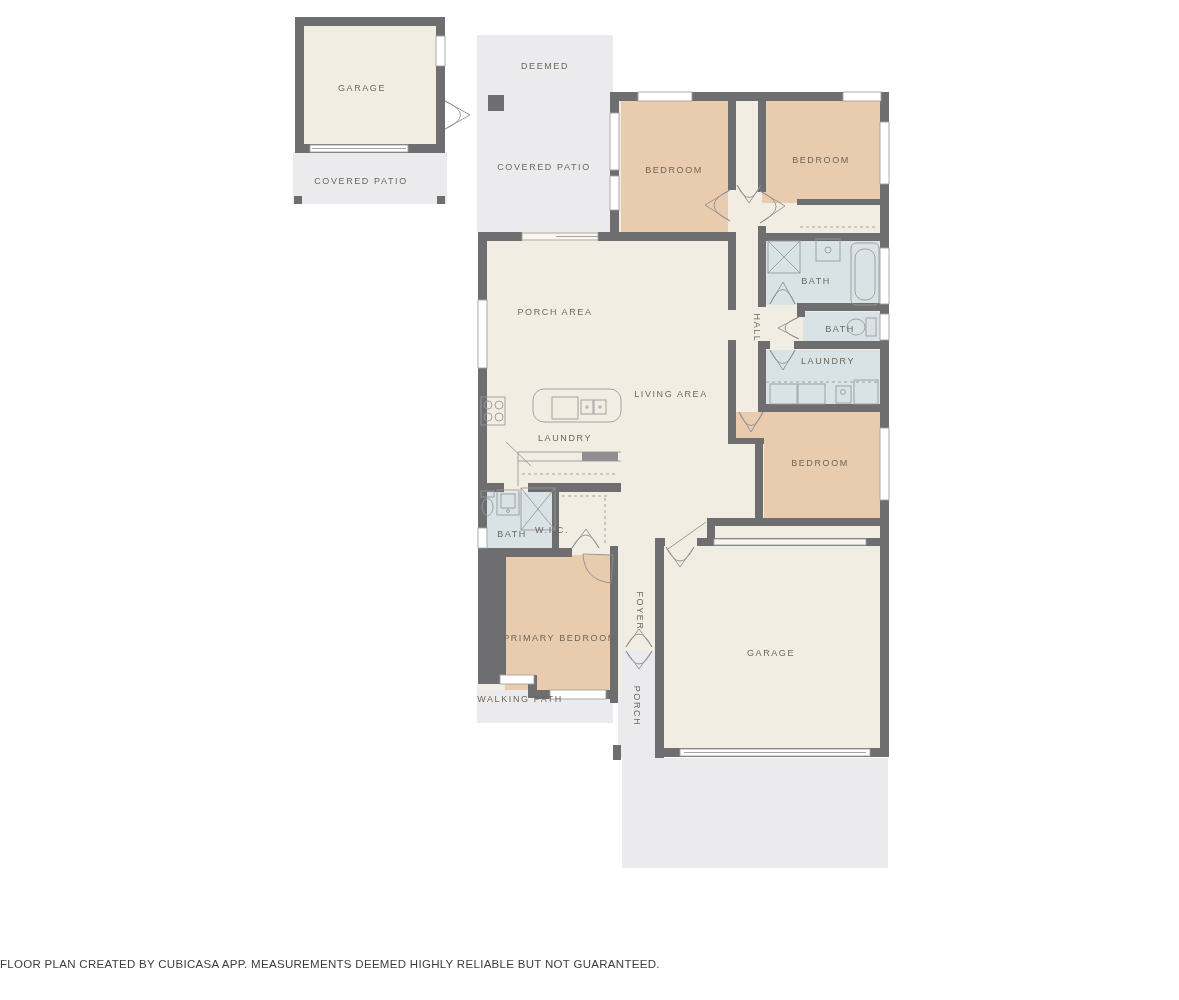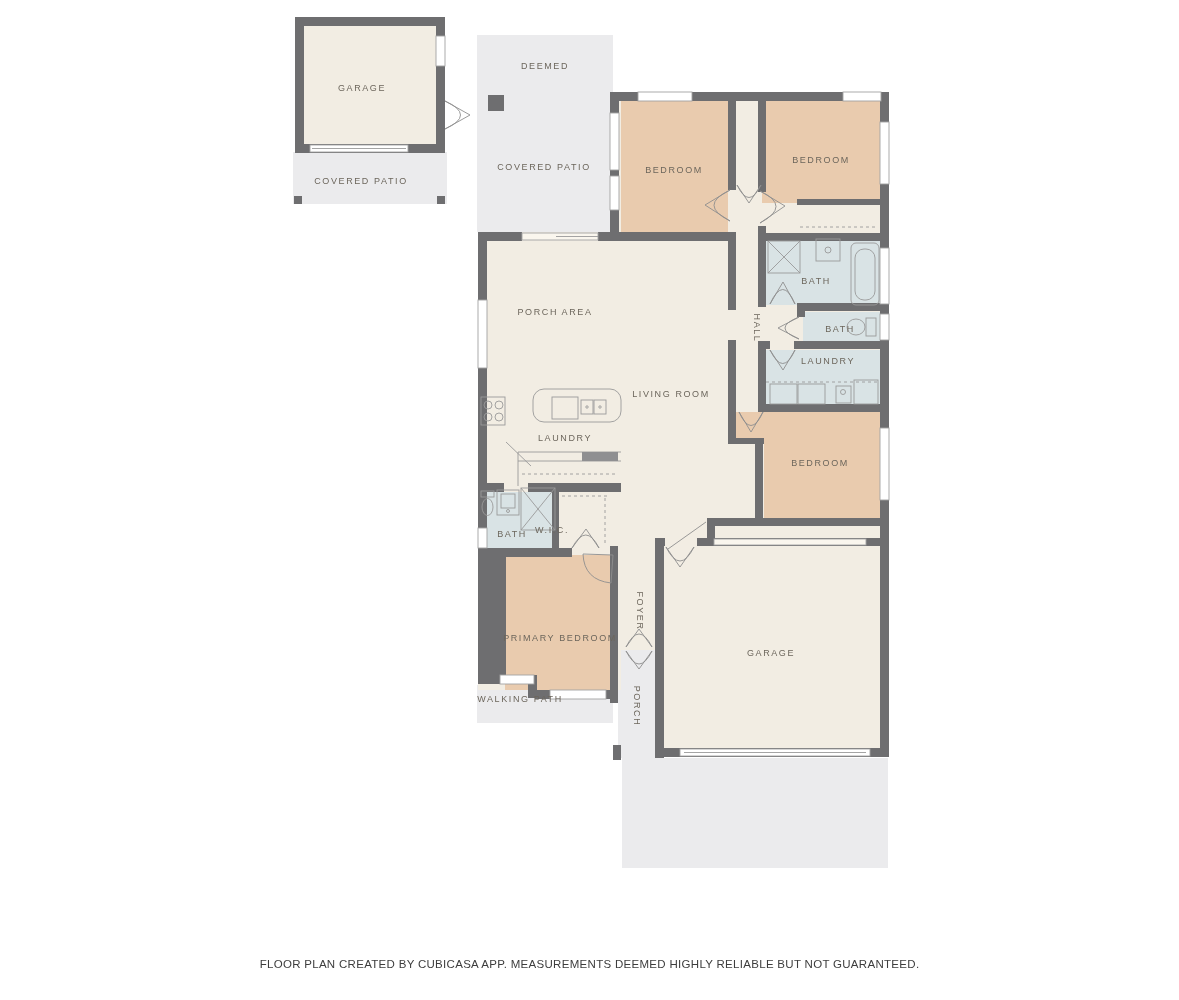--- a/index.html
+++ b/index.html
@@ -14,21 +14,21 @@
   .wall{fill:var(--wall);}
   .win{fill:#ffffff;stroke:var(--window-line);stroke-width:0.9;}
   .slide{fill:#faf6ee;stroke:var(--window-line);stroke-width:0.9;}
   .fx{fill:none;stroke:var(--fixture-line);stroke-width:0.9;}
   .fxd{fill:none;stroke:var(--fixture-line);stroke-width:0.9;stroke-dasharray:3,3;}
   .door{fill:none;stroke:var(--door-line);stroke-width:0.9;}
   .counter{fill:#8f8f91;}
   .lbl{position:absolute;transform:translate(-50%,-50%);white-space:nowrap;
        font-size:9px;letter-spacing:1.6px;color:var(--label-text);}
   .lbl.v{transform:translate(-50%,-50%) rotate(90deg);}
-  .disclaimer{position:absolute;left:0;top:958px;width:100%;text-align:center;
+  .disclaimer{position:absolute;left:0;top:958px;width:100%;
        font-size:11.5px;letter-spacing:0.3px;color:var(--disclaimer-text);}
 </style>
 </head>
 <body>
 
 <div class="page">
   <svg class="plan-svg" width="1179" height="1000" viewBox="0 0 1179 1000">
 
     <g>
       <rect class="outdoor" x="477" y="35" width="136" height="57"></rect>
@@ -216,21 +216,21 @@
     <span class="lbl" style="left:361px;top:181px">COVERED PATIO</span>
     <span class="lbl" style="left:545px;top:66px">DEEMED</span>
     <span class="lbl" style="left:544px;top:167px">COVERED PATIO</span>
     <span class="lbl" style="left:674px;top:170px">BEDROOM</span>
     <span class="lbl" style="left:821px;top:160px">BEDROOM</span>
     <span class="lbl" style="left:816px;top:281px">BATH</span>
     <span class="lbl" style="left:840px;top:329px">BATH</span>
     <span class="lbl" style="left:828px;top:361px">LAUNDRY</span>
     <span class="lbl v" style="left:757px;top:328px">HALL</span>
     <span class="lbl" style="left:555px;top:312px">PORCH AREA</span>
-    <span class="lbl" style="left:671px;top:394px">LIVING ROOM</span>
+    <span class="lbl" style="left:671px;top:394px">LIVING AREA</span>
     <span class="lbl" style="left:565px;top:438px">LAUNDRY</span>
     <span class="lbl" style="left:512px;top:534px">BATH</span>
     <span class="lbl" style="left:552px;top:530px">W.I.C.</span>
     <span class="lbl" style="left:820px;top:463px">BEDROOM</span>
     <span class="lbl" style="left:560px;top:638px">PRIMARY BEDROOM</span>
     <span class="lbl v" style="left:640px;top:611px">FOYER</span>
     <span class="lbl v" style="left:637px;top:706px">PORCH</span>
     <span class="lbl" style="left:771px;top:653px">GARAGE</span>
     <span class="lbl" style="left:520px;top:699px">WALKING PATH</span>
   </div>

